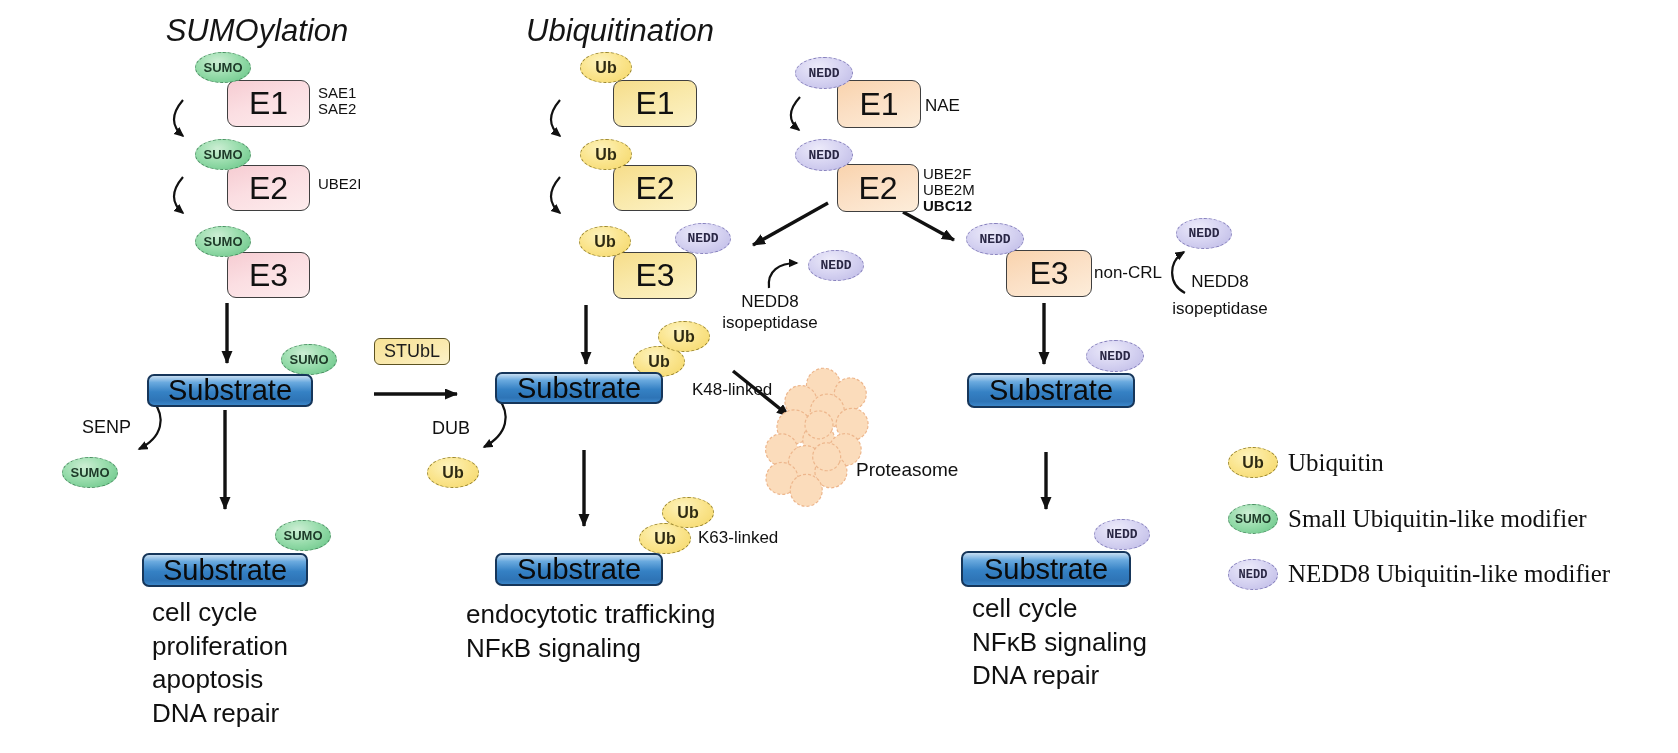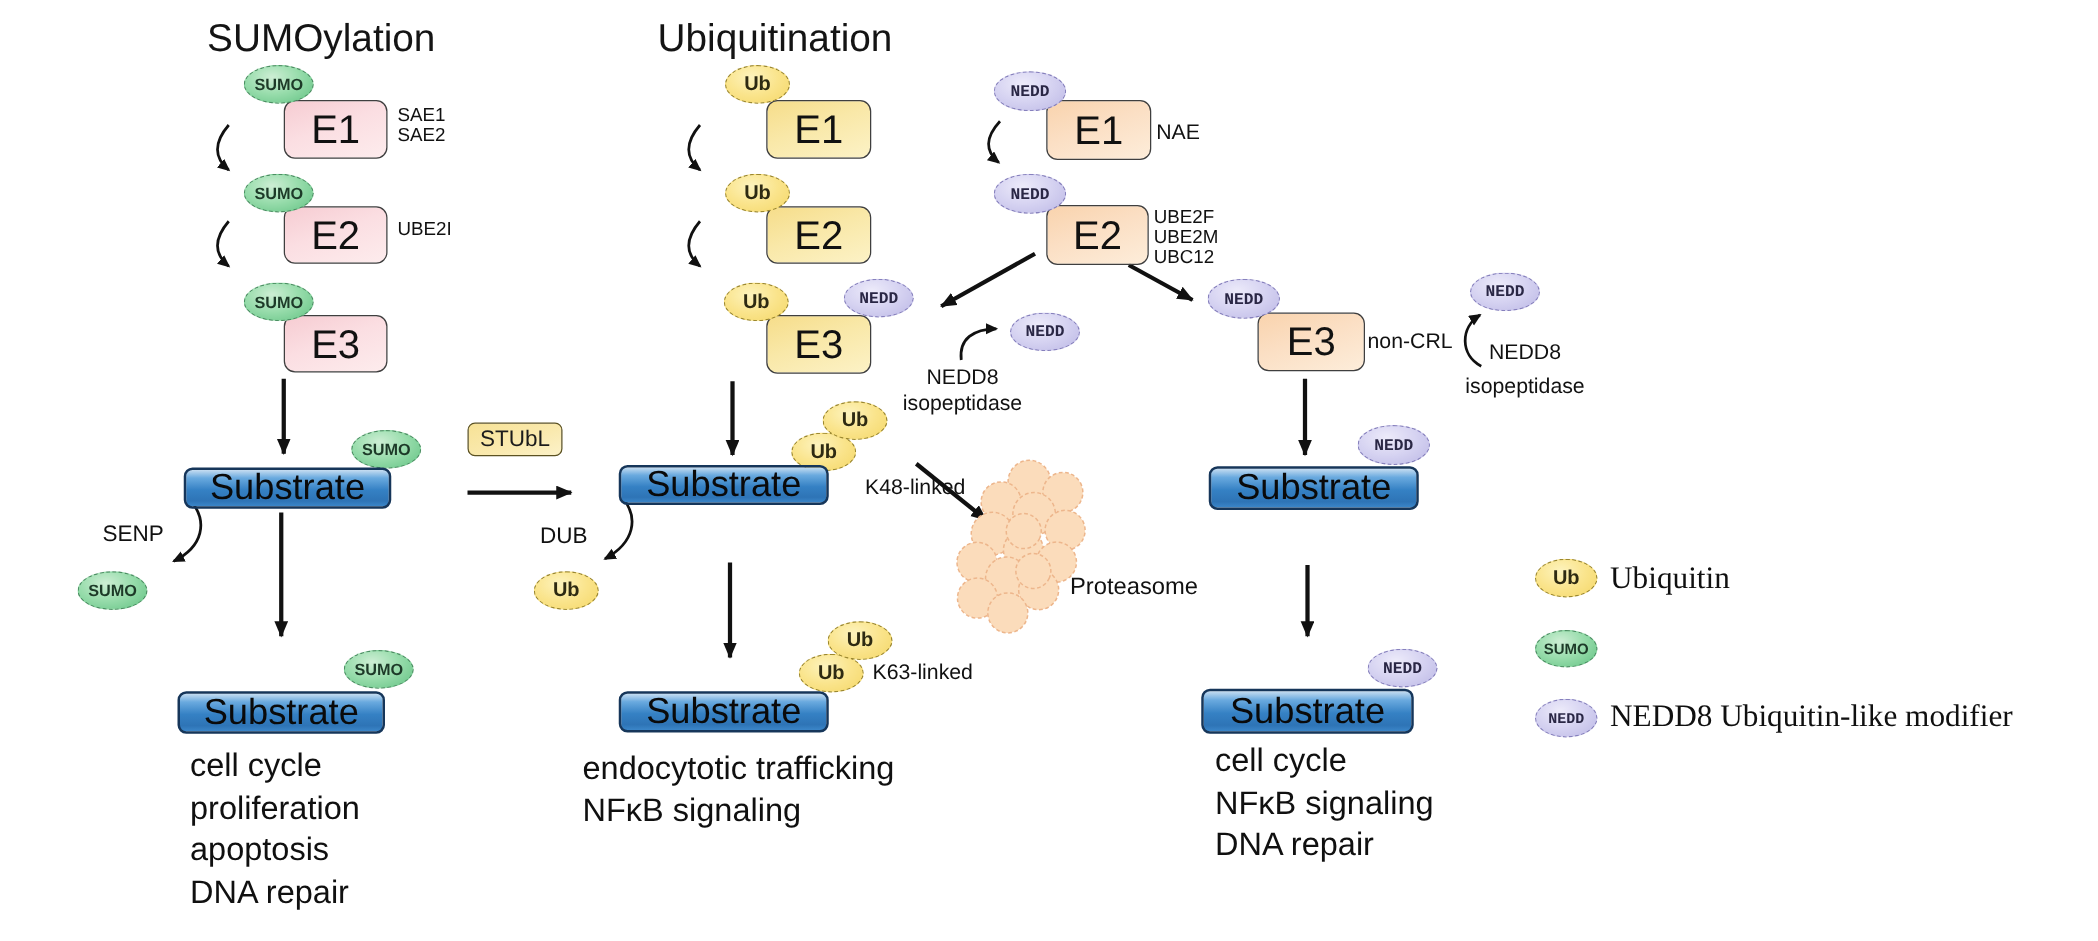--- a/index.html
+++ b/index.html
@@ -1,18 +1,18 @@
 <!DOCTYPE html>
 <html><head>
 <meta charset="utf-8">
 <style>
   html,body{margin:0;padding:0;background:#ffffff;}
   #canvas{position:relative;width:1678px;height:753px;background:#ffffff;overflow:hidden;
           font-family:"Liberation Sans","DejaVu Sans",sans-serif;color:#111;}
-  .col-title{position:absolute;font-size:31px;font-weight:500;color:#141414;text-align:center;z-index:2;}
+  .col-title{position:absolute;font-size:31px;font-weight:500;color:#141414;text-align:center;z-index:2;font-style:italic;}
   .oval{position:absolute;border-radius:50%;display:flex;align-items:center;justify-content:center;
         font-weight:600;color:#26322a;z-index:3;box-sizing:border-box;}
   .oval.sumo{background:radial-gradient(ellipse at 40% 30%,#cdeed4 0%,#97dcab 48%,#63c283 100%);
              border:1.6px dashed #4c8f63;font-size:13px;color:#1d3a28;}
   .oval.ub{background:radial-gradient(ellipse at 40% 30%,#fdf3bd 0%,#fae48c 50%,#f4d768 100%);
            border:1.6px dashed #9c8830;font-size:16px;color:#2e2a12;}
   .oval.nedd{background:radial-gradient(ellipse at 40% 30%,#edebfa 0%,#d5d2f1 50%,#bcb8e5 100%);
              border:1.6px dashed #8781bd;font-size:13px;color:#2a2745;font-family:Liberation Mono, monospace;}
   .oval.behind{z-index:1;}
   .ebox{position:absolute;border:1.5px solid #3f3f3f;border-radius:9px;display:flex;align-items:center;
@@ -159,21 +159,21 @@
 
 
   <div class="oval nedd" style="left:795px;top:57px;width:58px;height:32px;">NEDD</div>
   <div class="ebox peach" style="left:837px;top:80px;width:84px;height:48px;">E1</div>
   <div class="anno" style="left:925px;top:96px;">NAE</div>
 
   <div class="oval nedd" style="left:795px;top:139px;width:58px;height:32px;">NEDD</div>
   <div class="ebox peach" style="left:837px;top:164px;width:82px;height:48px;">E2</div>
   <div class="side-label" style="left:923px;top:166px;">UBE2F</div>
   <div class="side-label" style="left:923px;top:182px;">UBE2M</div>
-  <div class="side-label" style="left:923px;top:198px;">UBC12</div>
+  <div class="side-label" style="left:923px;top:198px;font-weight:bold;">UBC12</div>
 
   <div class="oval nedd" style="left:808px;top:250px;width:56px;height:31px;">NEDD</div>
   <div class="iso-label" style="left:710px;top:291px;width:120px;line-height:21px;">
     <div>NEDD8</div>
     <div>isopeptidase</div>
   </div>
 
   <div class="oval nedd" style="left:966px;top:223px;width:58px;height:32px;">NEDD</div>
   <div class="ebox peach" style="left:1006px;top:250px;width:86px;height:47px;">E3</div>
   <div class="anno" style="left:1094px;top:263px;">non-CRL</div>
@@ -193,17 +193,18 @@
   <div class="outcomes" style="left:972px;top:592px;">
     <div>cell cycle</div>
     <div>NFκB signaling</div>
     <div>DNA repair</div>
   </div>
 
   <div class="oval ub" style="left:1228px;top:447px;width:50px;height:31px;">Ub</div>
   <div class="legend-label" style="left:1288px;top:449px;">Ubiquitin</div>
 
   <div class="oval sumo" style="left:1228px;top:504px;width:50px;height:30px;font-size:12px;">SUMO</div>
+  <div class="legend-label" style="left:1288px;top:505px;">Small Ubiquitin-like modifier</div>
 
   <div class="oval nedd" style="left:1228px;top:559px;width:50px;height:31px;font-size:12px;">NEDD</div>
   <div class="legend-label" style="left:1288px;top:560px;">NEDD8 Ubiquitin-like modifier</div>
 
 </div>
 
 </body></html>

